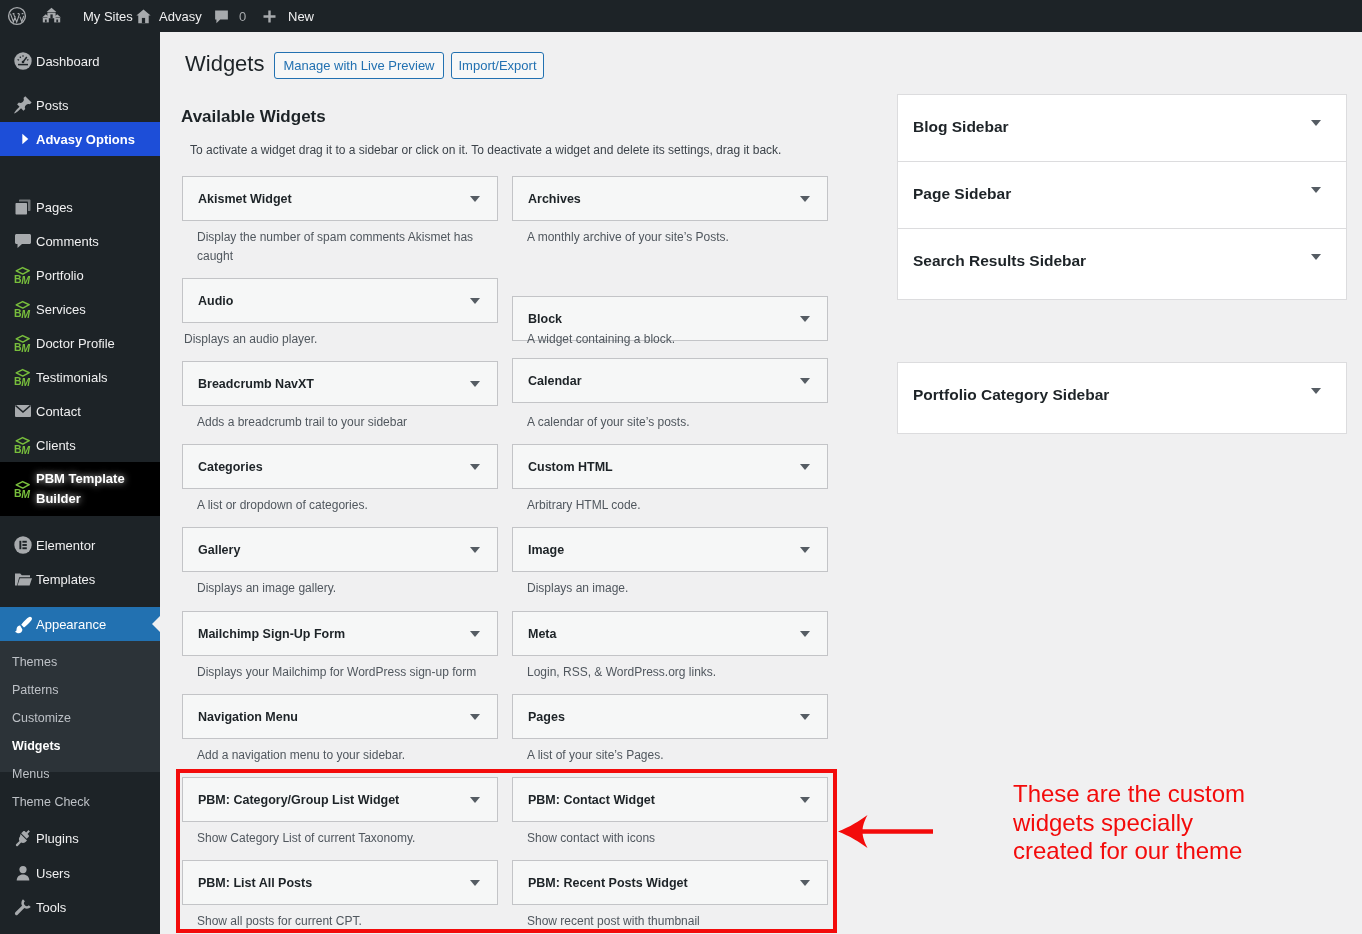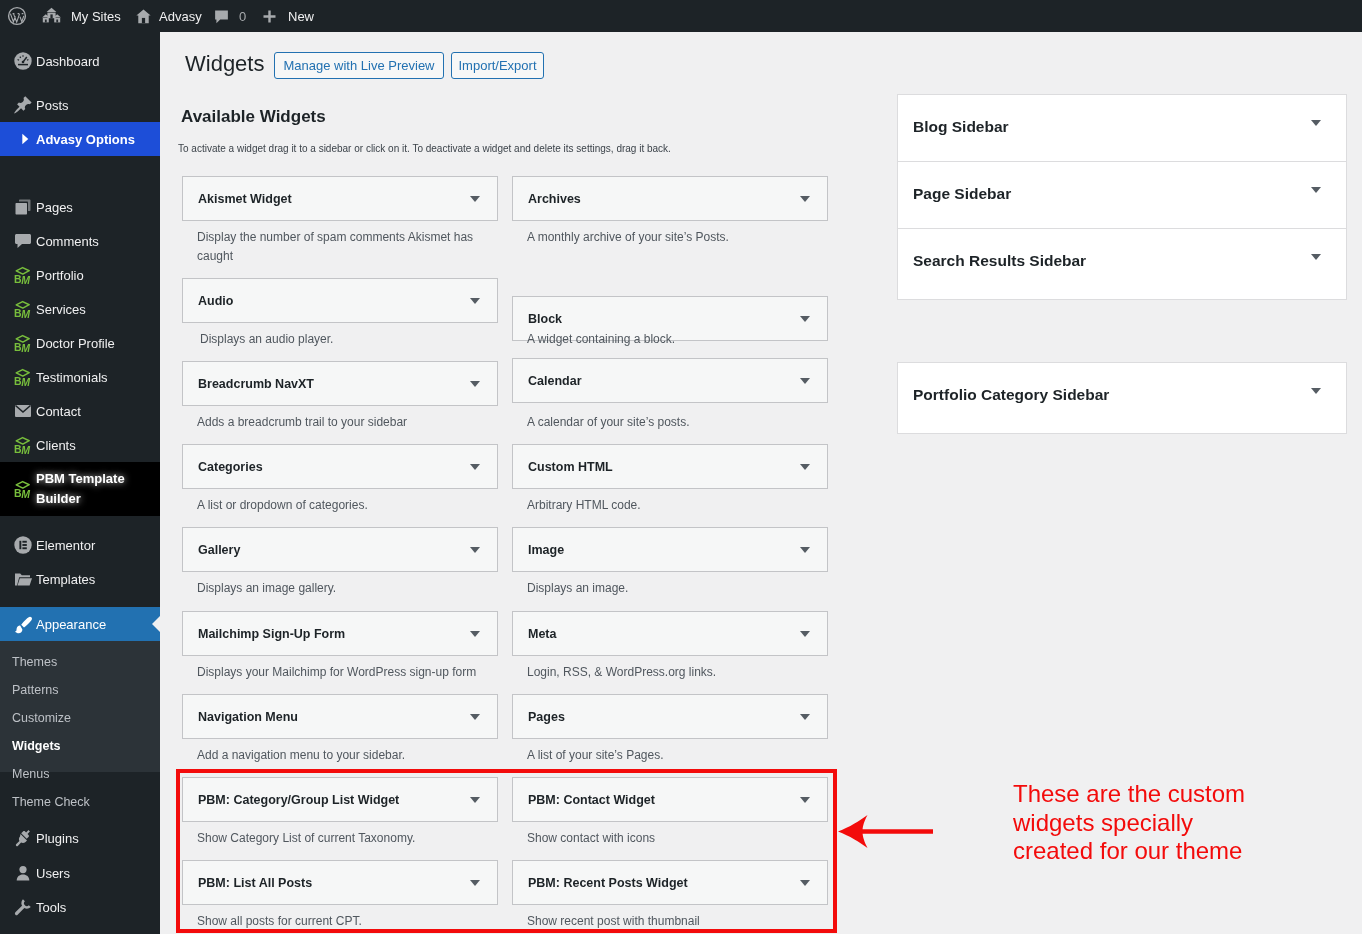--- a/index.html
+++ b/index.html
@@ -36,21 +36,21 @@
           <path d="M10.5 1.8L5.6 6h9.8z"></path>
           <rect x="6.4" y="6.6" width="8.2" height="5.6"></rect>
           <rect x="9.4" y="8.4" width="2.3" height="3.8" fill="#23282d"></rect>
           <path d="M4.8 8.3L1.1 11.5h7.4z"></path>
           <rect x="1.8" y="12" width="6" height="4.4"></rect>
           <rect x="3.9" y="13.5" width="1.8" height="2.9" fill="#23282d"></rect>
           <path d="M16.2 8.3l-3.7 3.2h7.4z"></path>
           <rect x="13.2" y="12" width="6" height="4.4"></rect>
           <rect x="15.3" y="13.5" width="1.8" height="2.9" fill="#23282d"></rect>
         </svg>
-    <span style="margin-left:9px">My Sites</span>
+    <span style="margin-left:21px">My Sites</span>
   </div>
   <div class="ab" style="left:134px">
     <svg width="19" height="19" viewBox="0 0 20 20" fill="#a7aaad">
           <path d="M10 2.5L2.5 9h2v8h11V9h2z"></path>
           <rect x="8.3" y="11.5" width="3.4" height="5.5" fill="#1d2327"></rect>
         </svg>
     <span style="margin-left:6px">Advasy</span>
   </div>
   <div class="ab" style="left:213px">
     <svg width="17" height="17" viewBox="0 0 20 20" fill="#a7aaad">
@@ -208,38 +208,38 @@
           <path d="M3.5 16.5 L10.4 9.6" stroke-width="3.2" stroke-linecap="round"></path>
         </svg>
     <span>Tools</span>
   </div>
 </div>
 
 <div class="abs" style="left:185px;top:51px;font-size:22px;color:#1d2327">Widgets</div>
 <div class="btn" style="left:274px;width:170px">Manage with Live Preview</div>
 <div class="btn" style="left:451px;width:93px">Import/Export</div>
 <div class="abs" style="left:181px;top:107px;font-size:17px;font-weight:700;color:#1d2327">Available Widgets</div>
-<div class="abs" style="left:178px;top:143px;font-size:10px;color:#3c434a">To activate a widget drag it to a sidebar or click on it. To deactivate a widget and delete its settings, drag it back.</div>
+<div class="abs" style="left:190px;top:143px;font-size:12px;color:#3c434a">To activate a widget drag it to a sidebar or click on it. To deactivate a widget and delete its settings, drag it back.</div>
 
 <div id="cards">
       <div class="card" style="left:182px;top:176px">
         <b>Akismet Widget</b>
         <div class="tri"></div>
       </div>
       <div class="desc" style="left:197px;top:228px">Display the number of spam comments Akismet has<br>caught</div>
       <div class="card" style="left:512px;top:176px">
         <b>Archives</b>
         <div class="tri"></div>
       </div>
       <div class="desc" style="left:527px;top:228px">A monthly archive of your site’s Posts.</div>
       <div class="card" style="left:182px;top:278px">
         <b>Audio</b>
         <div class="tri"></div>
       </div>
-      <div class="desc" style="left:200px;top:330px">Displays an audio player.</div>
+      <div class="desc" style="left:184px;top:330px">Displays an audio player.</div>
       <div class="card" style="left:512px;top:296px">
         <b>Block</b>
         <div class="tri"></div>
       </div>
       <div class="desc" style="left:527px;top:330px">A widget containing a block.</div>
       <div class="card" style="left:182px;top:361px">
         <b>Breadcrumb NavXT</b>
         <div class="tri"></div>
       </div>
       <div class="desc" style="left:197px;top:413px">Adds a breadcrumb trail to your sidebar</div>

